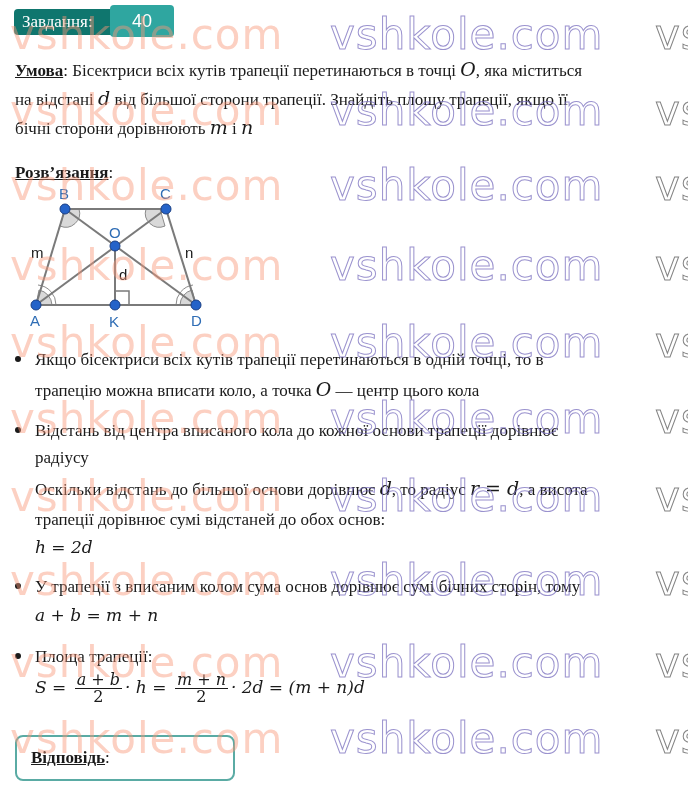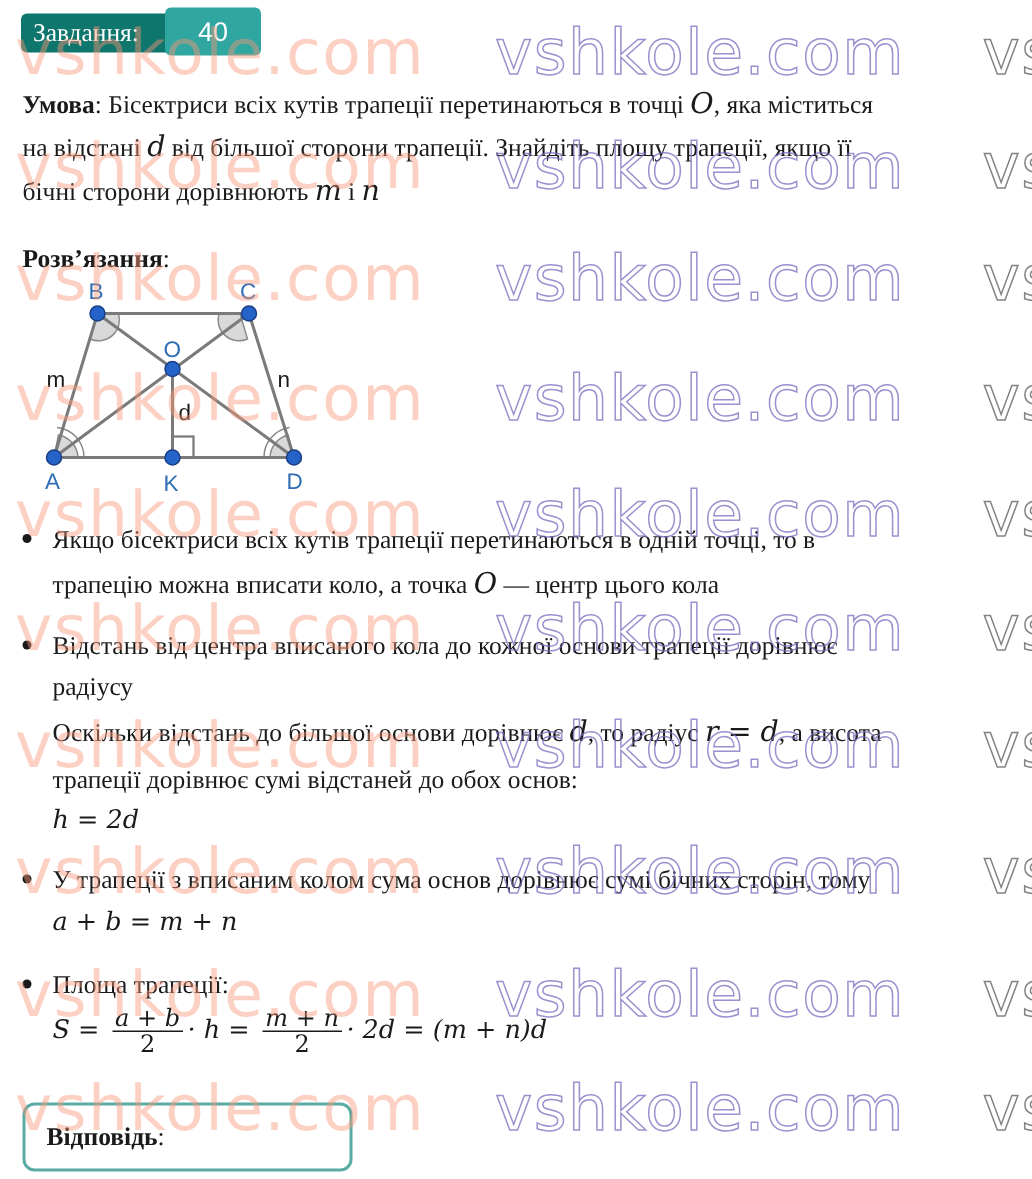--- a/index.html
+++ b/index.html
@@ -12,21 +12,21 @@
   .wm.outline-g { color:transparent; -webkit-text-stroke:1px rgba(90,90,90,0.75); }
 
   .content { position:absolute; inset:0; z-index:1; }
   .badge { position:absolute; left:14px; top:9px; height:26px; background:#0f766e; border-radius:4px;
            display:flex; align-items:center; padding-left:8px; width:142px; box-sizing:border-box; }
   .badge-label { color:#fff; font-size:17px; font-family:"Liberation Serif", serif; }
   .badge-num { position:absolute; left:96px; top:-4px; height:32px; width:64px; background:#2fa6a0; border-radius:4px;
                color:#fff; font-family:"Liberation Sans", sans-serif; font-size:18px; display:flex; align-items:center; justify-content:center; }
 
   .p { position:absolute; left:15px; font-size:17px; line-height:29px; }
-  .b { font-weight:bold; }
+  .b { font-weight:bold;text-decoration:underline; }
   .mi { font-family:"DejaVu Serif", serif; font-style:italic; font-size:19px; }
   .math { font-family:"DejaVu Serif", serif; font-size:21px;text-align:right; }
   .math i { font-style:italic; }
   .bullet { position:absolute; left:15px; font-size:17px; line-height:29px; }
   .dot { position:absolute; left:15px; width:6px; height:6px; border-radius:50%; background:#1a1a1a; }
   .frac { display:inline-flex; flex-direction:column; align-items:center; vertical-align:middle; font-size:16px; margin:0 3px; }
   .frac .num { border-bottom:1px solid #1a1a1a; padding:0 2px; line-height:16px; }
   .frac .den { line-height:16px; }
 
   .answer { position:absolute; left:15px; top:735px; width:220px; height:46px; border:2px solid #5aaba4; border-radius:8px;

